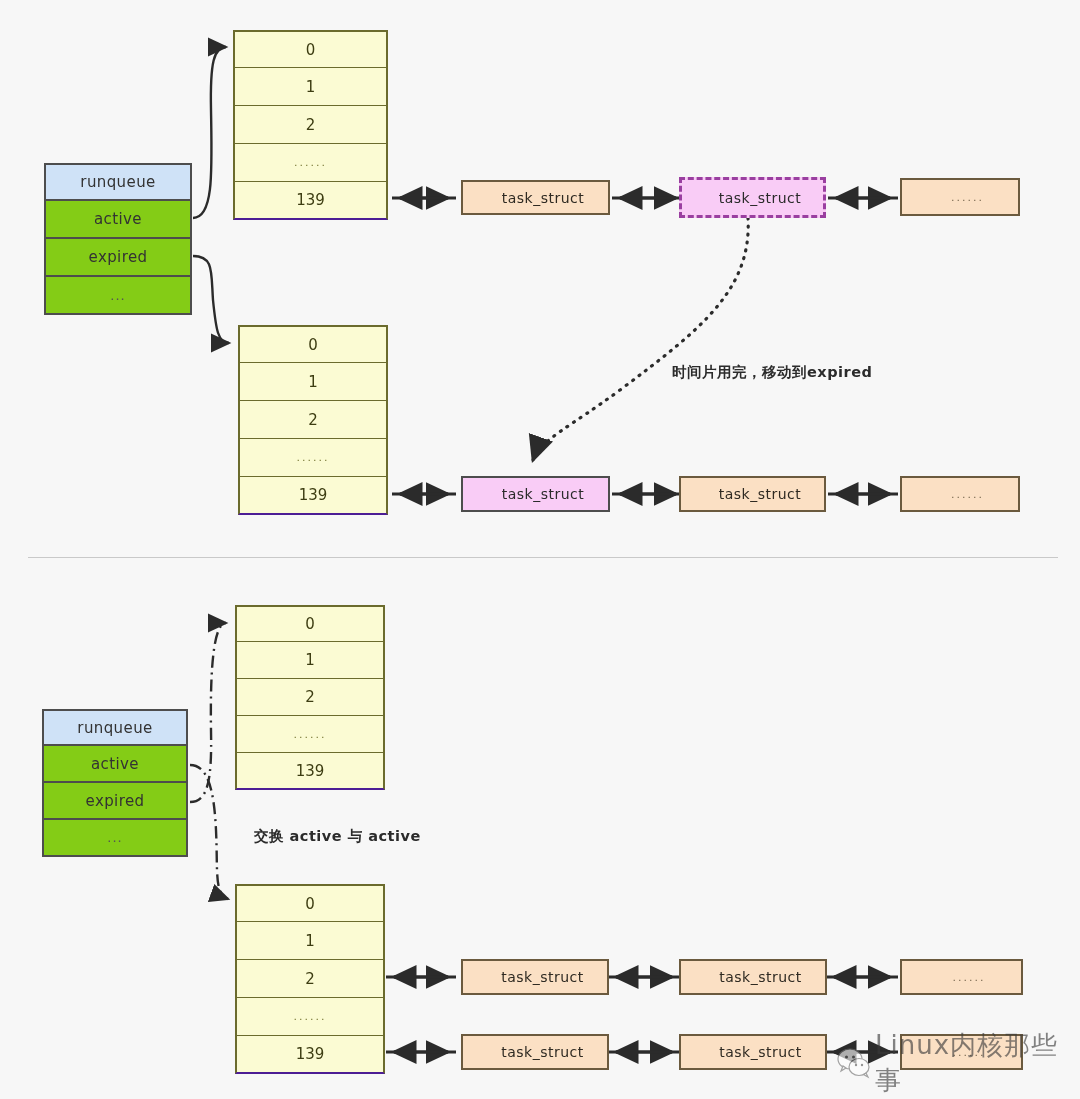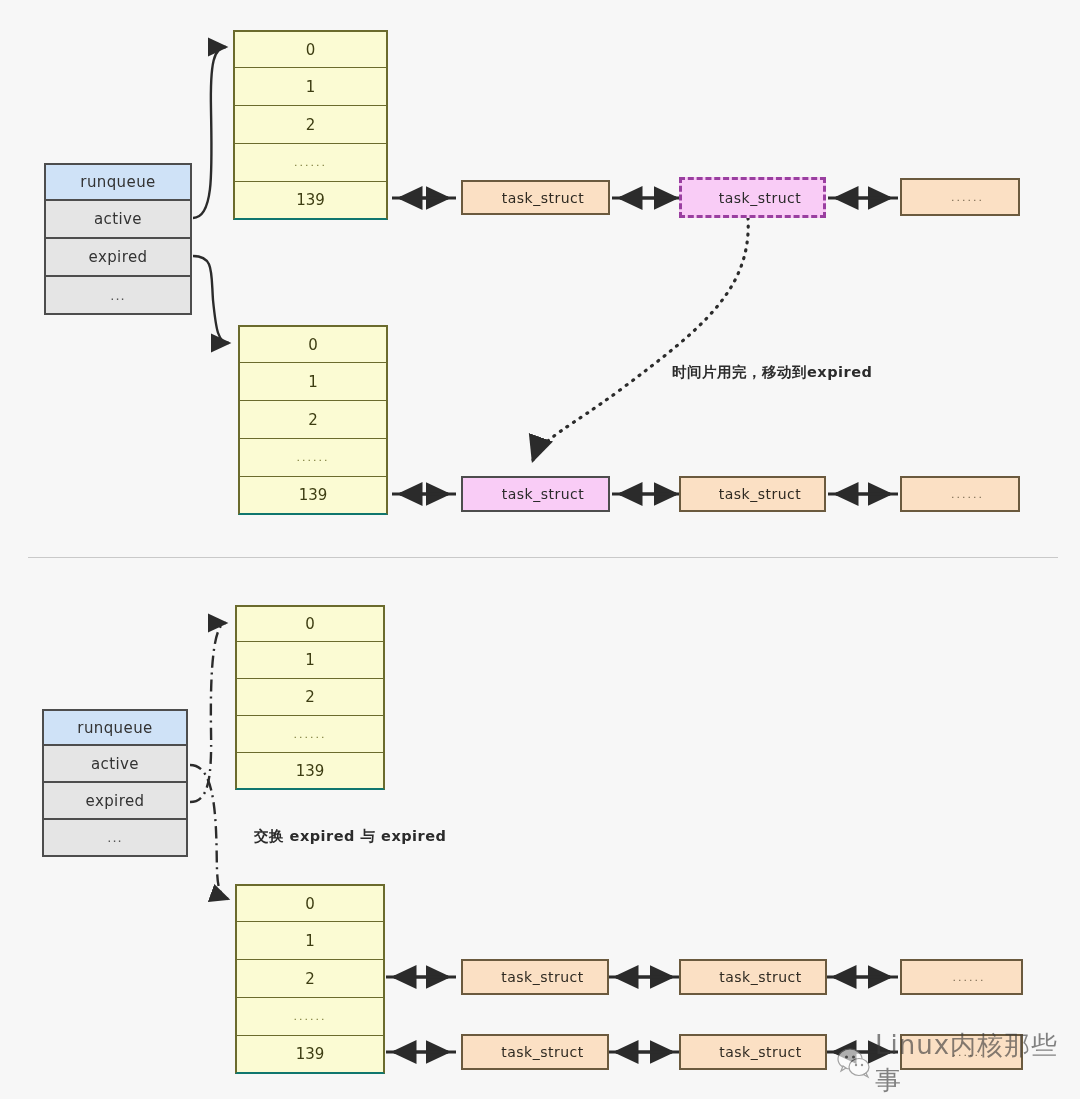--- a/index.html
+++ b/index.html
@@ -28,21 +28,21 @@
     box-sizing: border-box;
     display: flex;
     align-items: center;
     justify-content: center;
     text-align: center;
   }
 
   
   .rq {
     border: 2px solid #4d4d4d;
-    background: #e5e5e5;
+    background: #84cc16;
     color: #333333;
     font-size: 15px;
     letter-spacing: .4px;
   }
   .rq.head {
     background: #cfe2f7;
     border-bottom: 2px solid #4d4d4d;
   }
   .rq.mid { border-top: none; }
   .rq.dots { font-size: 13px; color: #555; letter-spacing: 1px; }
@@ -50,21 +50,21 @@
   
   .pa {
     border: 2px solid #6b6b2d;
     border-bottom: 1px solid #6b6b2d;
     background: #fbfbd3;
     color: #3d3d12;
     font-size: 15px;
   }
   .pa.first { border-bottom: 1px solid #6b6b2d; }
   .pa.mid { border-top: none; border-bottom: 1px solid #6b6b2d; }
-  .pa.last { border-top: none; border-bottom: 2px solid #0f766e; }
+  .pa.last { border-top: none; border-bottom: 2px solid #4c1d95; }
   .pa.dots { font-size: 11px; letter-spacing: 2px; color: #7a7a3a; }
 
   
   .ts {
     border: 2px solid #6b5a3e;
     background: #fbe0c4;
     color: #2f2a22;
     font-size: 14px;
     letter-spacing: .5px;
     padding-left: 15px;
@@ -217,21 +217,21 @@
   <div class="box pa last" style="left:235px; top:1036px; width:150px; height:38px;">139</div>
 
   <div class="box ts" style="left:461px; top:959px; width:148px; height:36px;">task_struct</div>
   <div class="box ts" style="left:679px; top:959px; width:148px; height:36px;">task_struct</div>
   <div class="box ts ellipsis" style="left:900px; top:959px; width:123px; height:36px;">......</div>
 
   <div class="box ts" style="left:461px; top:1034px; width:148px; height:36px;">task_struct</div>
   <div class="box ts" style="left:679px; top:1034px; width:148px; height:36px;">task_struct</div>
   <div class="box ts ellipsis" style="left:900px; top:1034px; width:123px; height:36px;">......</div>
 
-  <div class="label cn" style="left:254px; top:827px;">交换 expired 与 expired</div>
+  <div class="label cn" style="left:254px; top:827px;">交换 active 与 active</div>
 
   <div class="watermark" style="left:837px; top:1028px;">
     <span class="wechat">
       <svg viewBox="0 0 34 34" width="34" height="34" xmlns="http://www.w3.org/2000/svg">
         <ellipse cx="13" cy="13" rx="12" ry="10" fill="#ffffff" stroke="#6f6f6f" stroke-width="1.2"></ellipse>
         <path d="M6,20 L4,25 L9,22 z" fill="#ffffff" stroke="#6f6f6f" stroke-width="1.2"></path>
         <circle cx="9.5" cy="11" r="1.5" fill="#5a5a5a"></circle>
         <circle cx="16.5" cy="11" r="1.5" fill="#5a5a5a"></circle>
         <ellipse cx="22" cy="21" rx="10" ry="8.5" fill="#ffffff" stroke="#6f6f6f" stroke-width="1.2"></ellipse>
         <path d="M29,27 L31,31 L26.5,28.5 z" fill="#ffffff" stroke="#6f6f6f" stroke-width="1.2"></path>

